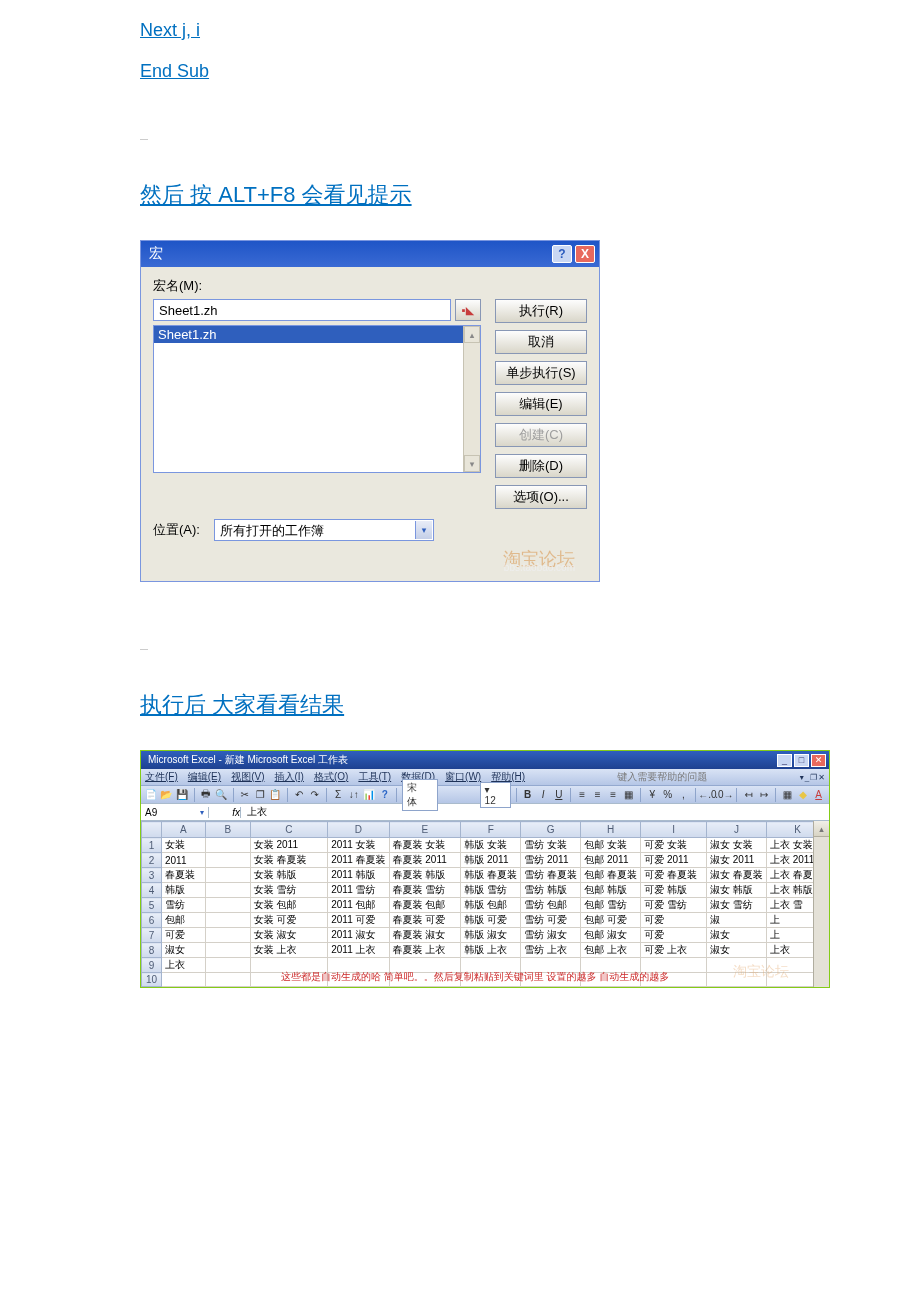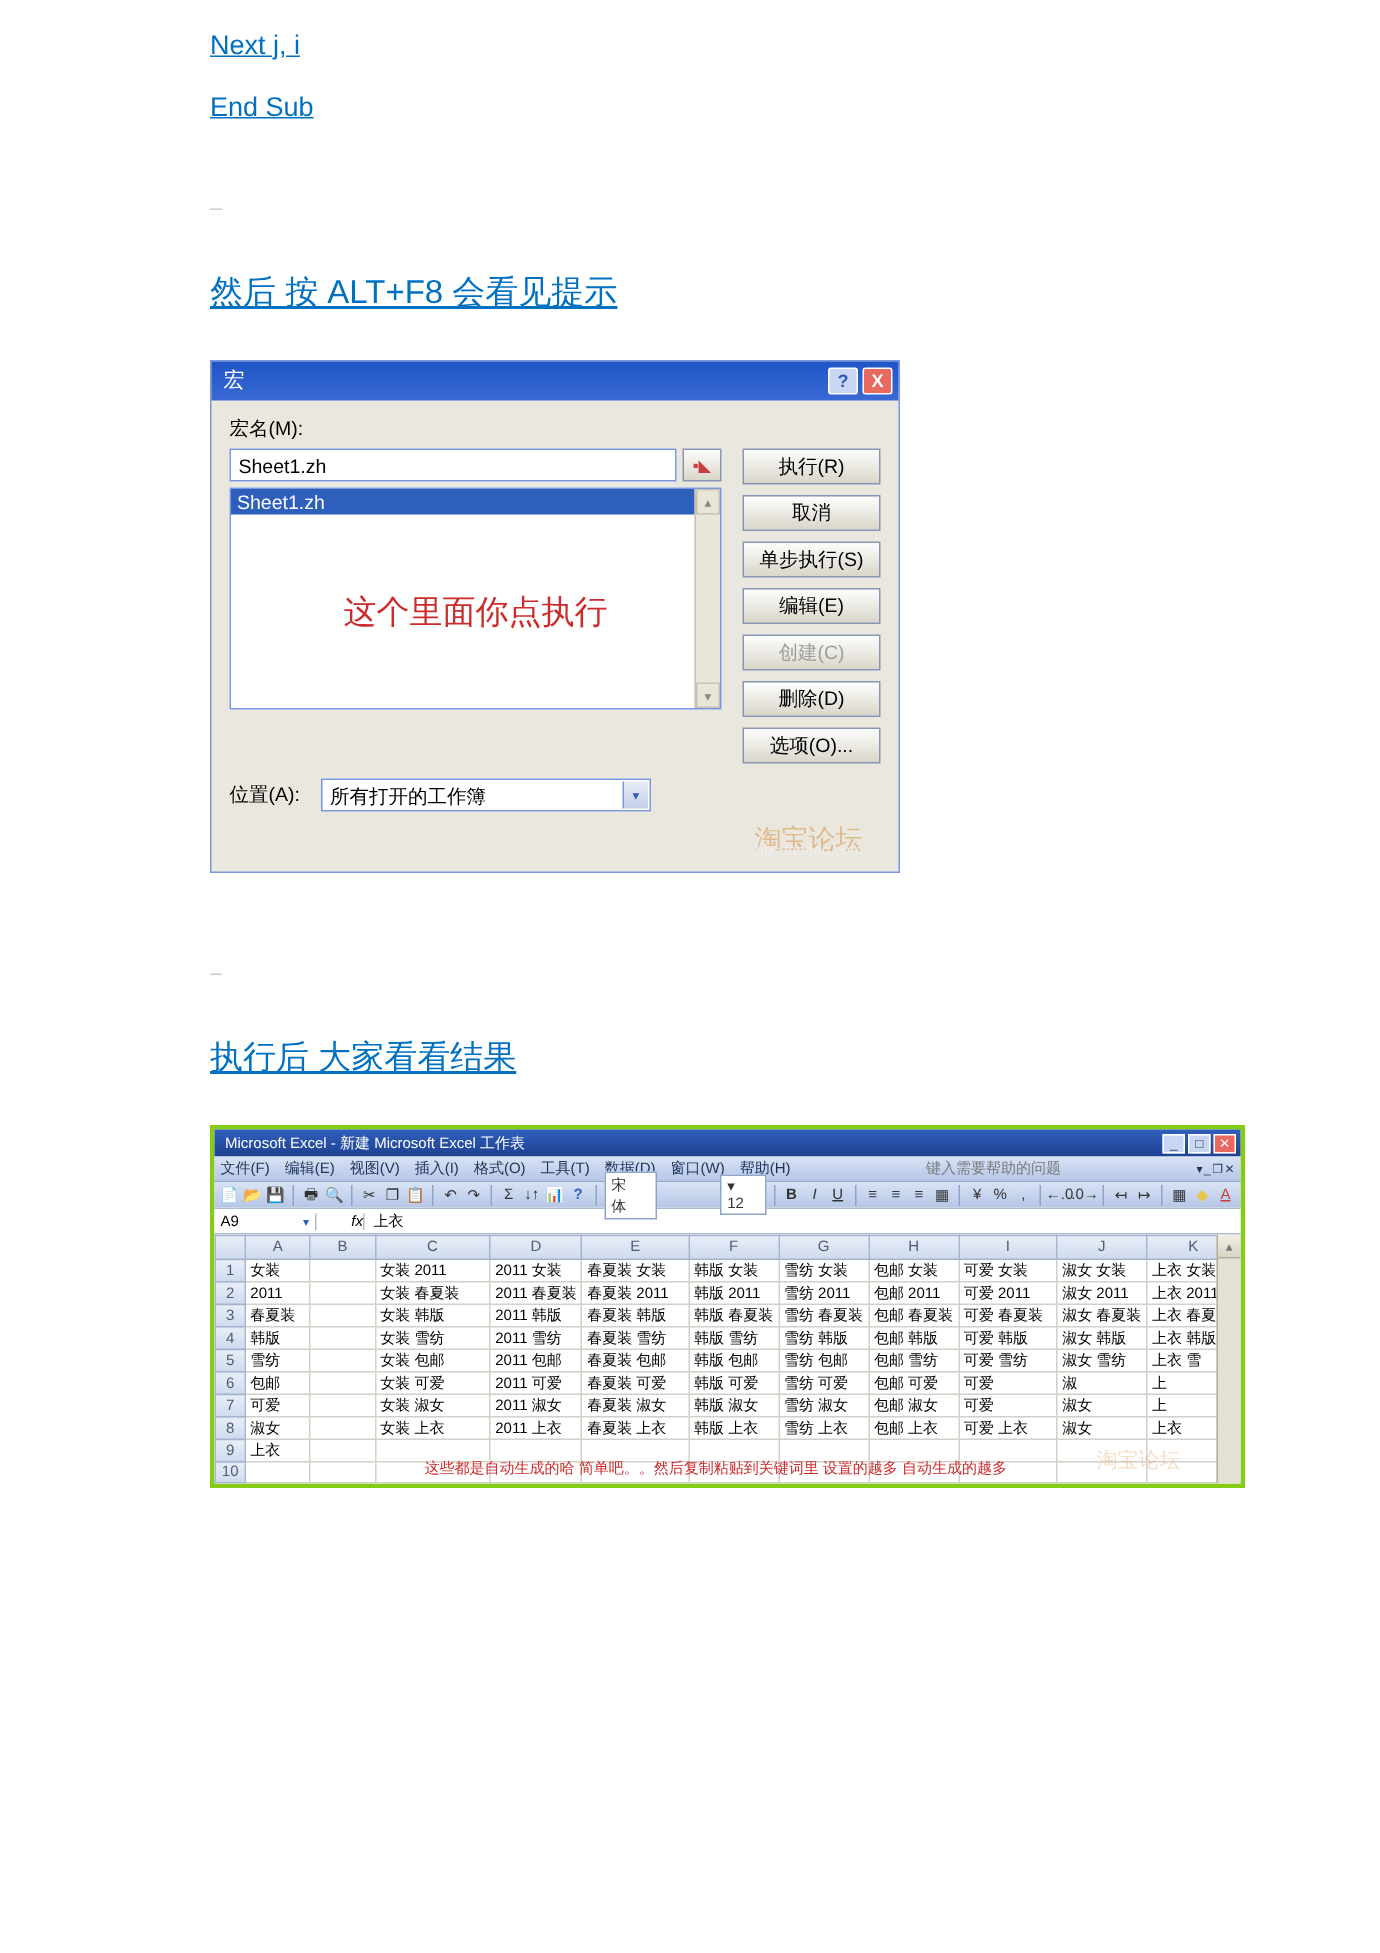--- a/index.html
+++ b/index.html
@@ -31,28 +31,28 @@
     .dlg-btn { width: 92px; height: 24px; border: 1px solid #8897b5; background: linear-gradient(to bottom, #fdfdfd, #d9d6c9); font-size: 13px; display: flex; align-items: center; justify-content: center; }
     .dlg-btn.disabled { color: #9e9e9e; }
     .dlg-location-row { display: flex; align-items: center; margin-top: 10px; gap: 14px; }
     .dlg-loc-label { font-size: 13px; white-space: nowrap; }
     .dlg-dropdown { flex: 1; border: 1px solid #7a96df; background: #fff; font-size: 13px; padding: 2px 20px 2px 5px; height: 22px; position: relative; max-width: 220px; }
     .dlg-dropdown-arrow { position: absolute; right: 1px; top: 1px; bottom: 1px; width: 17px; background: linear-gradient(to bottom, #e8ecf7, #c4cfe8); border-left: 1px solid #7a96df; display: flex; align-items: center; justify-content: center; font-size: 9px; color: #2f5fbd; }
     .dlg-desc-label { font-size: 13px; color: #2a5abd; margin-top: 10px; }
     .dlg-watermark { position: relative; height: 30px; display: flex; justify-content: flex-end; align-items: flex-end; }
     .dlg-wm-txt { color: #d68b3c; font-size: 18px; opacity: 0.5; margin-right: 12px; }
     .dlg-wm-sub { position: absolute; right: 12px; bottom: -2px; color: #eee; font-size: 10px; }
-    .excel-shot { width: 690px; border: 3px solid #84cc16; margin-top: 14px; }
+    .excel-shot { width: 690px; border: 1px solid #84cc16; margin-top: 14px; }
     .excel-titlebar { background: linear-gradient(to bottom, #2f5fbd, #1e4190); height: 18px; display: flex; align-items: center; justify-content: space-between; padding: 0 3px; font-size: 10px; color: #fff; }
     .excel-tb-title { padding-left: 4px; }
     .excel-tb-ctrls { display: flex; gap: 2px; }
     .excel-tb-ctrl { width: 15px; height: 13px; background: #c9d7f3; border: 1px solid #fff; font-size: 9px; display: flex; align-items: center; justify-content: center; color: #336; }
     .excel-tb-ctrl.red { background: #e8695d; color: #fff; }
     .excel-menubar { background: linear-gradient(to bottom, #d9e3f5, #b5c6e6); height: 16px; display: flex; align-items: center; font-size: 10px; padding: 0 4px; gap: 10px; color: #1e3258; justify-content: space-between;}
-    .excel-menu-left { display: flex; gap: 10px; }
+    .excel-menu-left { display: flex; gap: 10px; text-decoration: underline; }
     .excel-help-hint { color: #7a7a7a; font-size: 10px; font-family: Liberation Mono, monospace; }
     .excel-win-ctrls { display: flex; gap: 1px; font-size: 8px; }
     .excel-toolbar { background: linear-gradient(to bottom, #d9e3f5, #b5c6e6); height: 18px; display: flex; align-items: center; font-size: 10px; padding: 0 4px; gap: 3px; border-top: 1px solid #94a9cf; color: #333; }
     .tb-sep { width: 1px; height: 14px; background: #8ea4cb; margin: 0 2px; }
     .tb-icon { width: 14px; height: 14px; display: inline-flex; align-items: center; justify-content: center; font-size: 10px; }
     .excel-formula-row { background: #fff; height: 18px; display: flex; align-items: center; font-size: 10px; border-top: 1px solid #abc; border-bottom: 1px solid #abc;}
     .excel-namebox { width: 68px; border-right: 1px solid #abc; padding: 0 4px; background: #fff; text-align: center; display: flex; align-items: center; justify-content: space-between; }
     .excel-namebox-arrow { font-size: 8px; color: #2f5fbd; }
     .excel-fx-sep { width: 32px; border-right: 1px solid #abc; text-align: right; font-style: italic; font-size: 10px; }
     .excel-fx-val { padding: 0 6px; }
@@ -88,23 +88,20 @@
   <div class="dialog-body">
     <div class="dlg-label">宏名(M):</div>
     <div class="dialog-row">
       <div class="dialog-left">
         <div class="dlg-input-row">
           <input class="dlg-input" value="Sheet1.zh" style="">
           <div class="dlg-icon-btn">▪◣</div>
         </div>
         <div class="dlg-listbox">
           <div class="dlg-list-selected">Sheet1.zh</div>
-          <div class="dlg-list-content">
-            <span class="dlg-list-hint">这个里面你点执行</span>
-          </div>
           <div class="dlg-scroll">
             <div class="dlg-scroll-btn">▴</div>
             <div class="dlg-scroll-btn">▾</div>
           </div>
         </div>
       </div>
       <div class="dialog-right">
         <div class="dlg-btn">执行(R)</div>
         <div class="dlg-btn">取消</div>
         <div class="dlg-btn">单步执行(S)</div>

